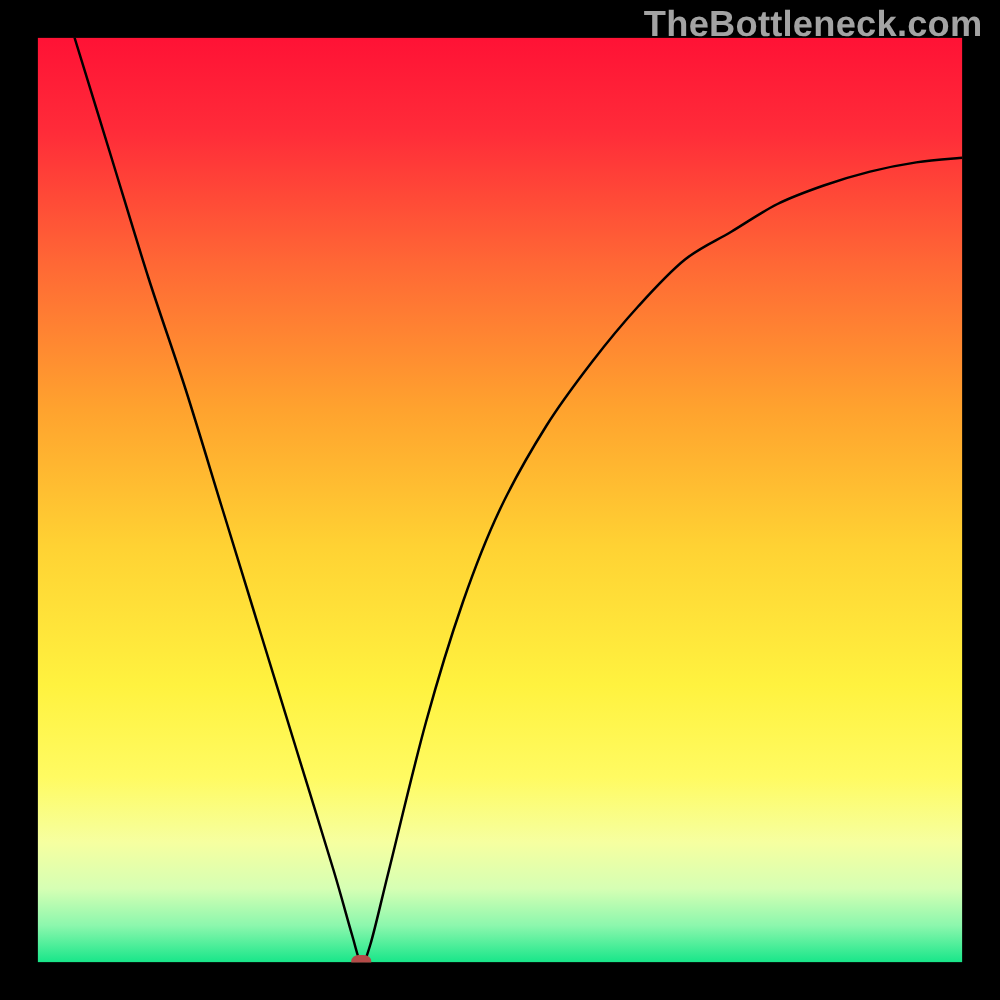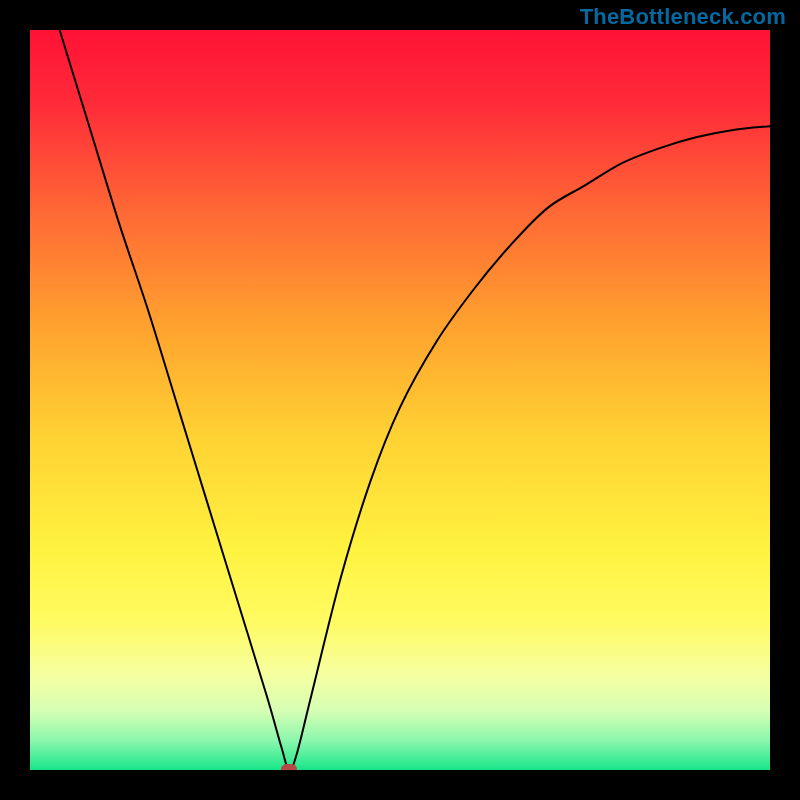--- a/index.html
+++ b/index.html
@@ -40,23 +40,23 @@
     height: 12px;
     border-radius: 6px / 5px;
     background: #b44b48;
     transform: translate(-50%, -50%);
   }
   .watermark {
     position: absolute;
     top: 4px;
     right: 14px;
     font-family: Arial, Helvetica, sans-serif;
-    font-size: 22px;
+    font-size: 29px;
     font-weight: 600;
-    color: #0369a1;
+    color: #a3a3a3;
     letter-spacing: 0.2px;
   }
 </style>
 </head>
 <body>
 
 <div class="frame">
 
   <div class="watermark">TheBottleneck.com</div>
 

